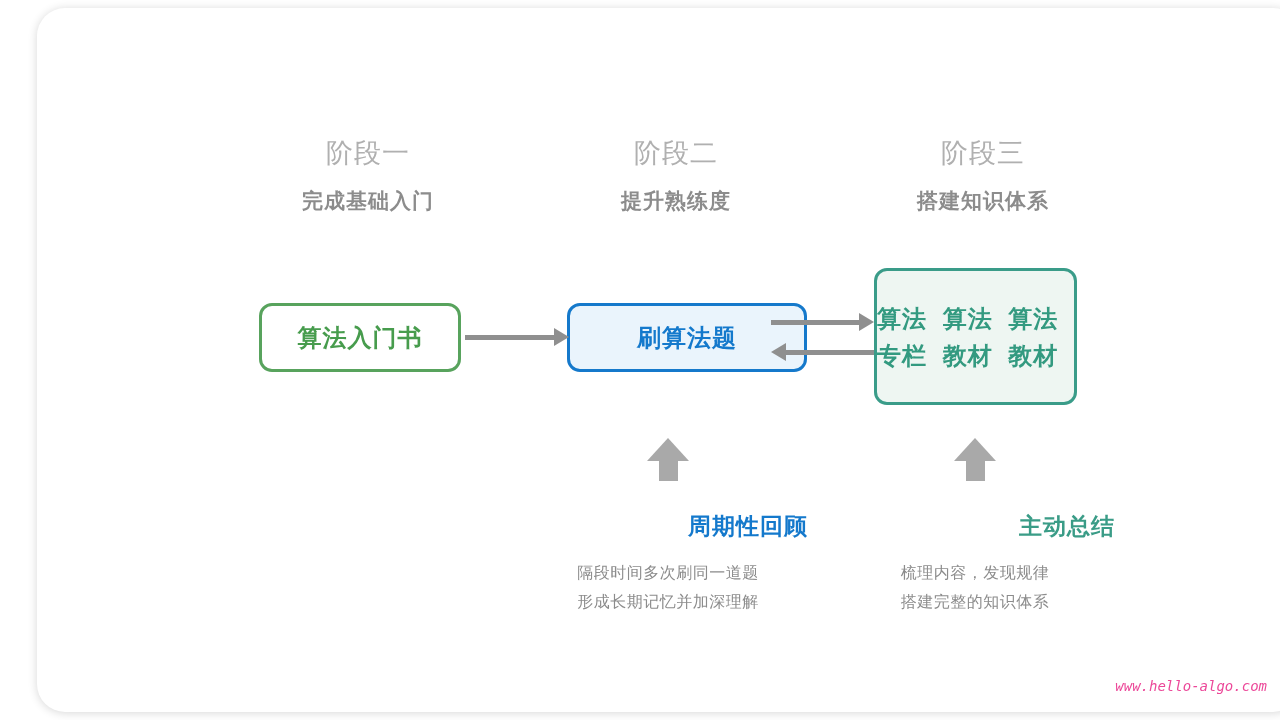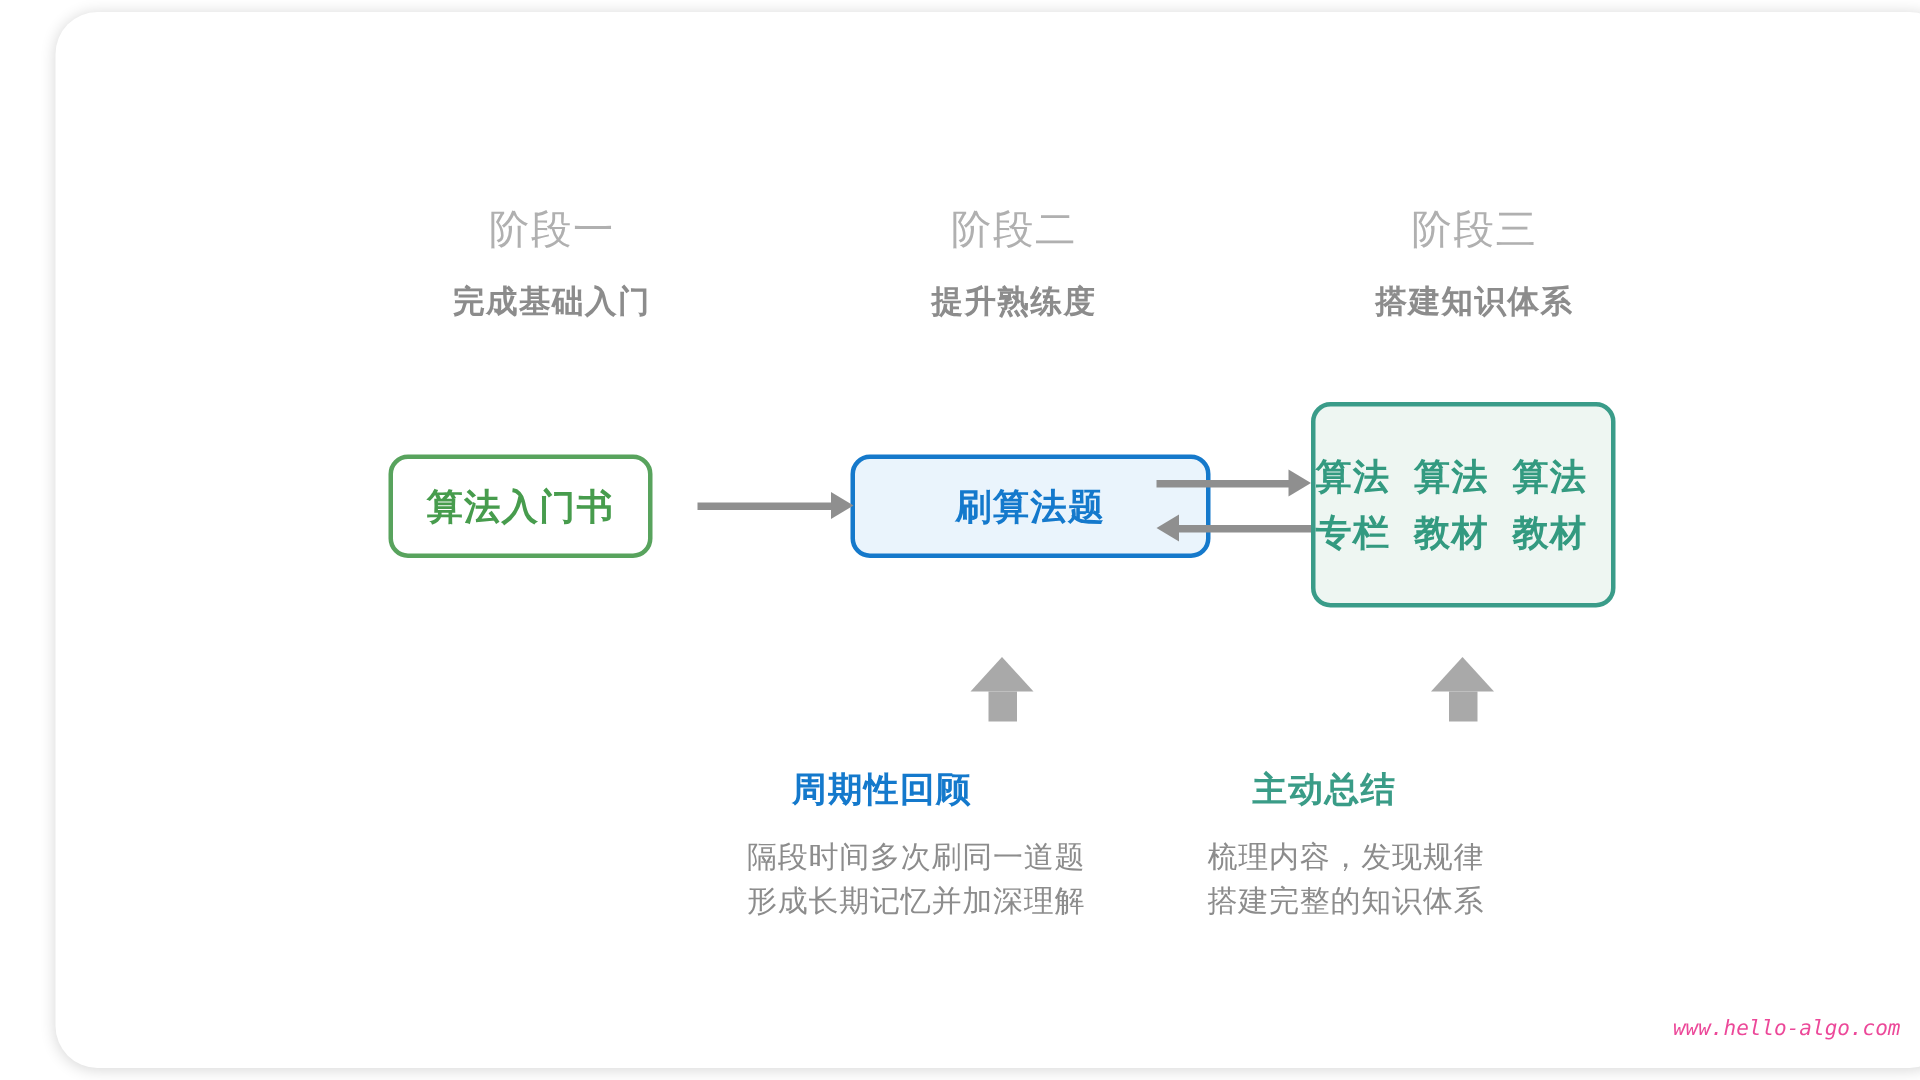--- a/index.html
+++ b/index.html
@@ -34,21 +34,21 @@
   }
   .node {
     position: absolute;
     display: flex; 
     align-items: center; justify-content: center;
     border-radius: 13px;
     font-weight: 700; font-size: 24px;
     letter-spacing: 1px;
   }
   .node-1 {
-    left: 222px; top: 295px; width: 176px; height: 69px;
+    left: 222px; top: 295px; width: 202px; height: 69px;
     border: 3px solid #58a35d; background: #ffffff; color: #479c4d;
   }
   .node-2 {
     left: 530px; top: 295px; width: 240px; height: 69px;
     border: 3px solid #1579cb; background: #eaf4fc; color: #1479cc;
   }
   .node-3 {
     left: 837px; top: 260px; width: 203px; height: 137px;
     border: 3px solid #3a9c89; background: #eef6f2; color: #339a80;
   }
@@ -69,29 +69,29 @@
   .up-arrow .tri {
     width: 0; height: 0; margin: 0 auto;
     border-left: 21px solid transparent;
     border-right: 21px solid transparent;
     border-bottom: 23px solid #a9a9a9;
   }
   .up-arrow .stem { width: 19px; height: 20px; margin: 0 auto; background: #a9a9a9; }
   .up-2 { left: 609px; top: 430px; }
   .up-3 { left: 916px; top: 430px; }
   .anno-label {
-    position: absolute; width: 280px; text-align: left;
+    position: absolute; width: 280px; text-align: right;
     font-size: 23px; font-weight: 700; letter-spacing: 1px;
     top: 503px;
   }
   .anno-label.blue { left: 491px; color: #1479cc; }
   .anno-label.teal { left: 798px; color: #3a9c87; }
   .anno-desc {
-    position: absolute; width: 340px; 
-    font-size: 20px; color: #8c8c8c; line-height: 29px;
+    position: absolute; width: 340px; text-align: center;
+    font-size: 16px; color: #8c8c8c; line-height: 29px;
     top: 550px; letter-spacing: 0.5px;
   }
   .anno-desc.d2 { left: 461px; }
   .anno-desc.d3 { left: 768px; }
   .watermark {
     position: absolute; right: 34px; top: 670px;
     font-family: "DejaVu Sans Mono", "Liberation Mono", monospace;
     font-size: 14px; color: #ec4899; font-style: italic;
   }
 </style>

